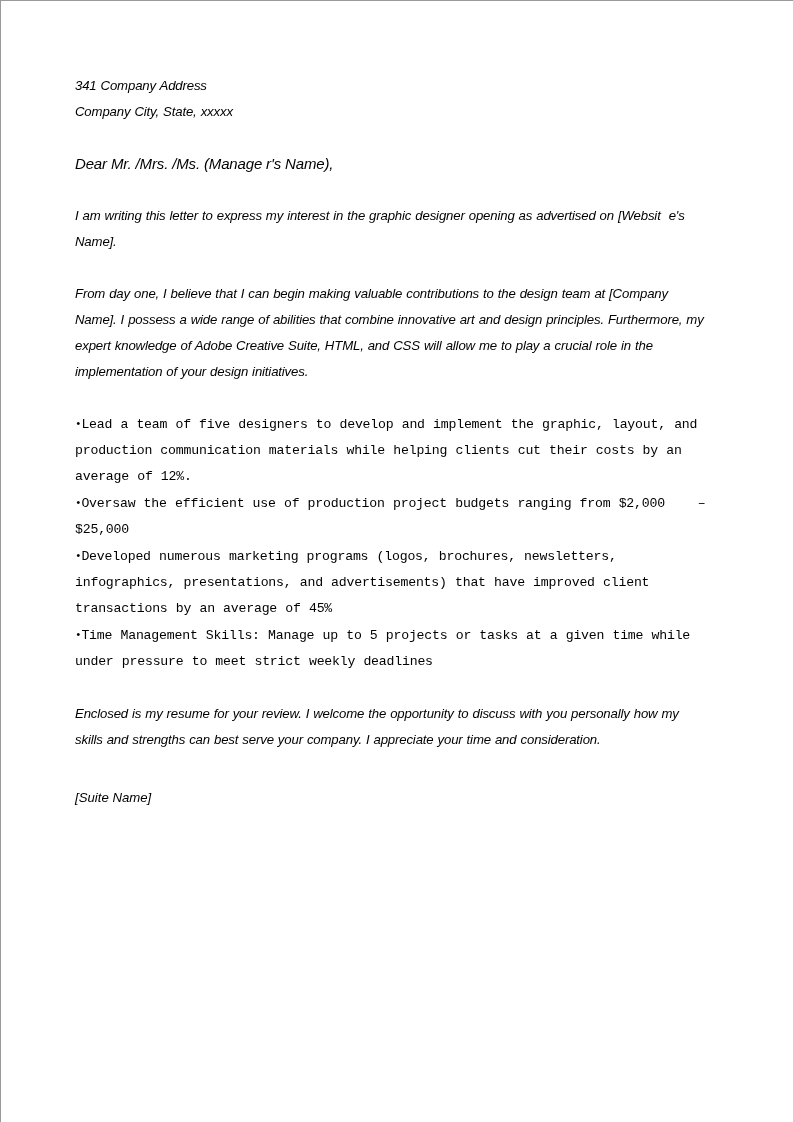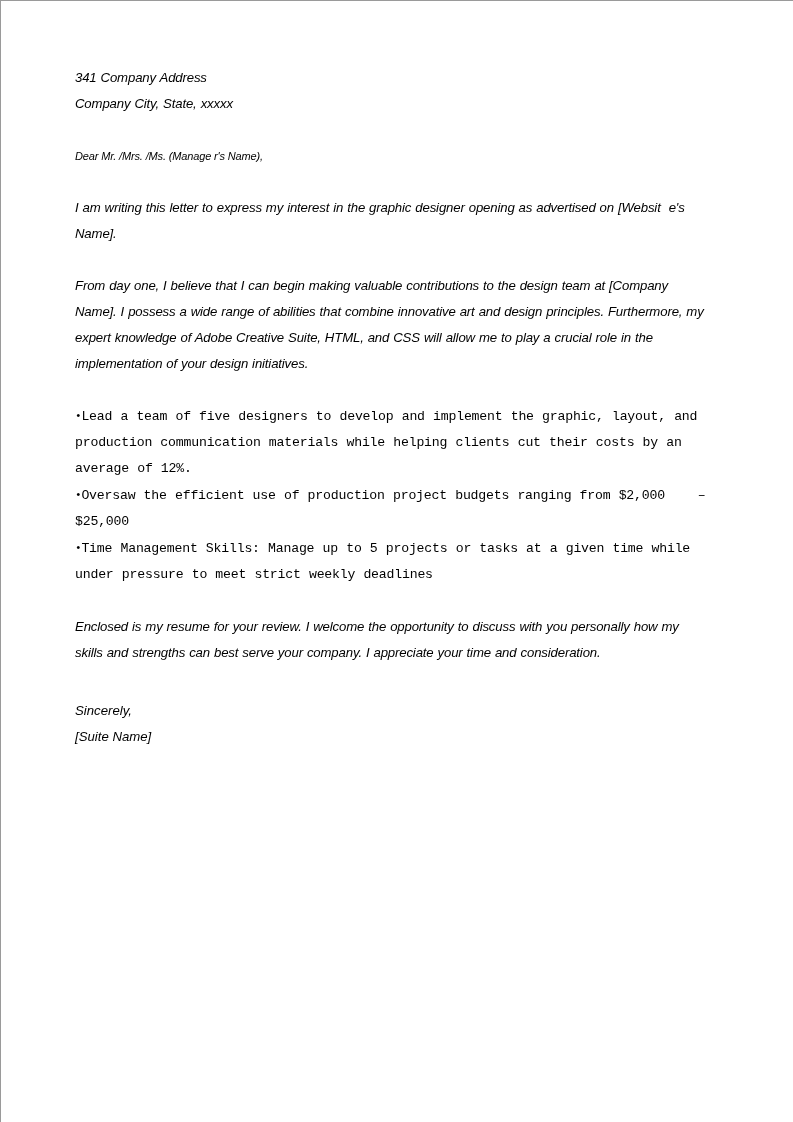--- a/index.html
+++ b/index.html
@@ -17,21 +17,21 @@
     height: 1122px;
     background: #ffffff;
     box-sizing: border-box;
     border-top: 1px solid #9a9a9a;
     border-left: 1px solid #9a9a9a;
     overflow: hidden;
   }
   .doc-body {
     position: absolute;
     left: 74px;
-    top: 64px;
+    top: 72px;
     width: 632px;
   }
   
   .line,
   .para,
   .bullet {
     color: #000000;
     font-size: 13.2px;
     line-height: 26px;
     letter-spacing: -0.15px;
@@ -55,21 +55,21 @@
   .para {
     margin: 0;
   }
   
   .address-block { margin-bottom: 0; }
 
   .spacer-26 { height: 26px; }
   .spacer-32 { height: 32px; }
 
   .salutation {
-    font-size: 11px;
+    font-size: 15px;
     line-height: 26px;
     color: #000;
     letter-spacing: -0.15px;
   }
 
   
   .bullet-list {
     list-style: none;
     margin: 0;
     padding: 0;
@@ -119,28 +119,28 @@
     <div class="spacer-26"></div>
 
     <p class="para">From day one, I believe that I can begin making valuable contributions to the design team at [Company Name]. I possess a wide range of abilities that combine innovative art and design principles. Furthermore, my expert knowledge of Adobe Creative Suite, HTML, and CSS will allow me to play a crucial role in the implementation of your design initiatives.</p>
 
     <div class="spacer-26"></div>
 
 
     <ul class="bullet-list">
       <li class="bullet"><span class="dot">•</span><span>Lead a team of five designers to develop and implement the graphic, layout, and production communication materials while helping clients cut their costs by an average of 12%.</span></li>
       <li class="bullet"><span class="dot">•</span><span>Oversaw the efficient use of production project budgets ranging from $2,000    – $25,000</span></li>
+      <li class="bullet"><span class="dot">•</span><span>Developed numerous marketing programs (logos, brochures, newsletters, infographics, presentations, and advertisements) that have improved client transactions by an average of 45%</span></li>
       <li class="bullet"><span class="dot">•</span><span>Time Management Skills: Manage up to 5 projects or tasks at a given time while under pressure to meet strict weekly deadlines</span></li>
     </ul>
 
     <div class="spacer-26"></div>
 
     <p class="para">Enclosed is my resume for your review. I welcome the opportunity to discuss with you personally how my skills and strengths can best serve your company. I appreciate your time and consideration.</p>
 
     <div class="spacer-32"></div>
 
     <div class="sig-block">
-      <div class="closing-line">Sincerely,</div>
       <div class="closing-line">[Suite Name]</div>
     </div>
 
   </div>
 </div>
 
 </body></html>

